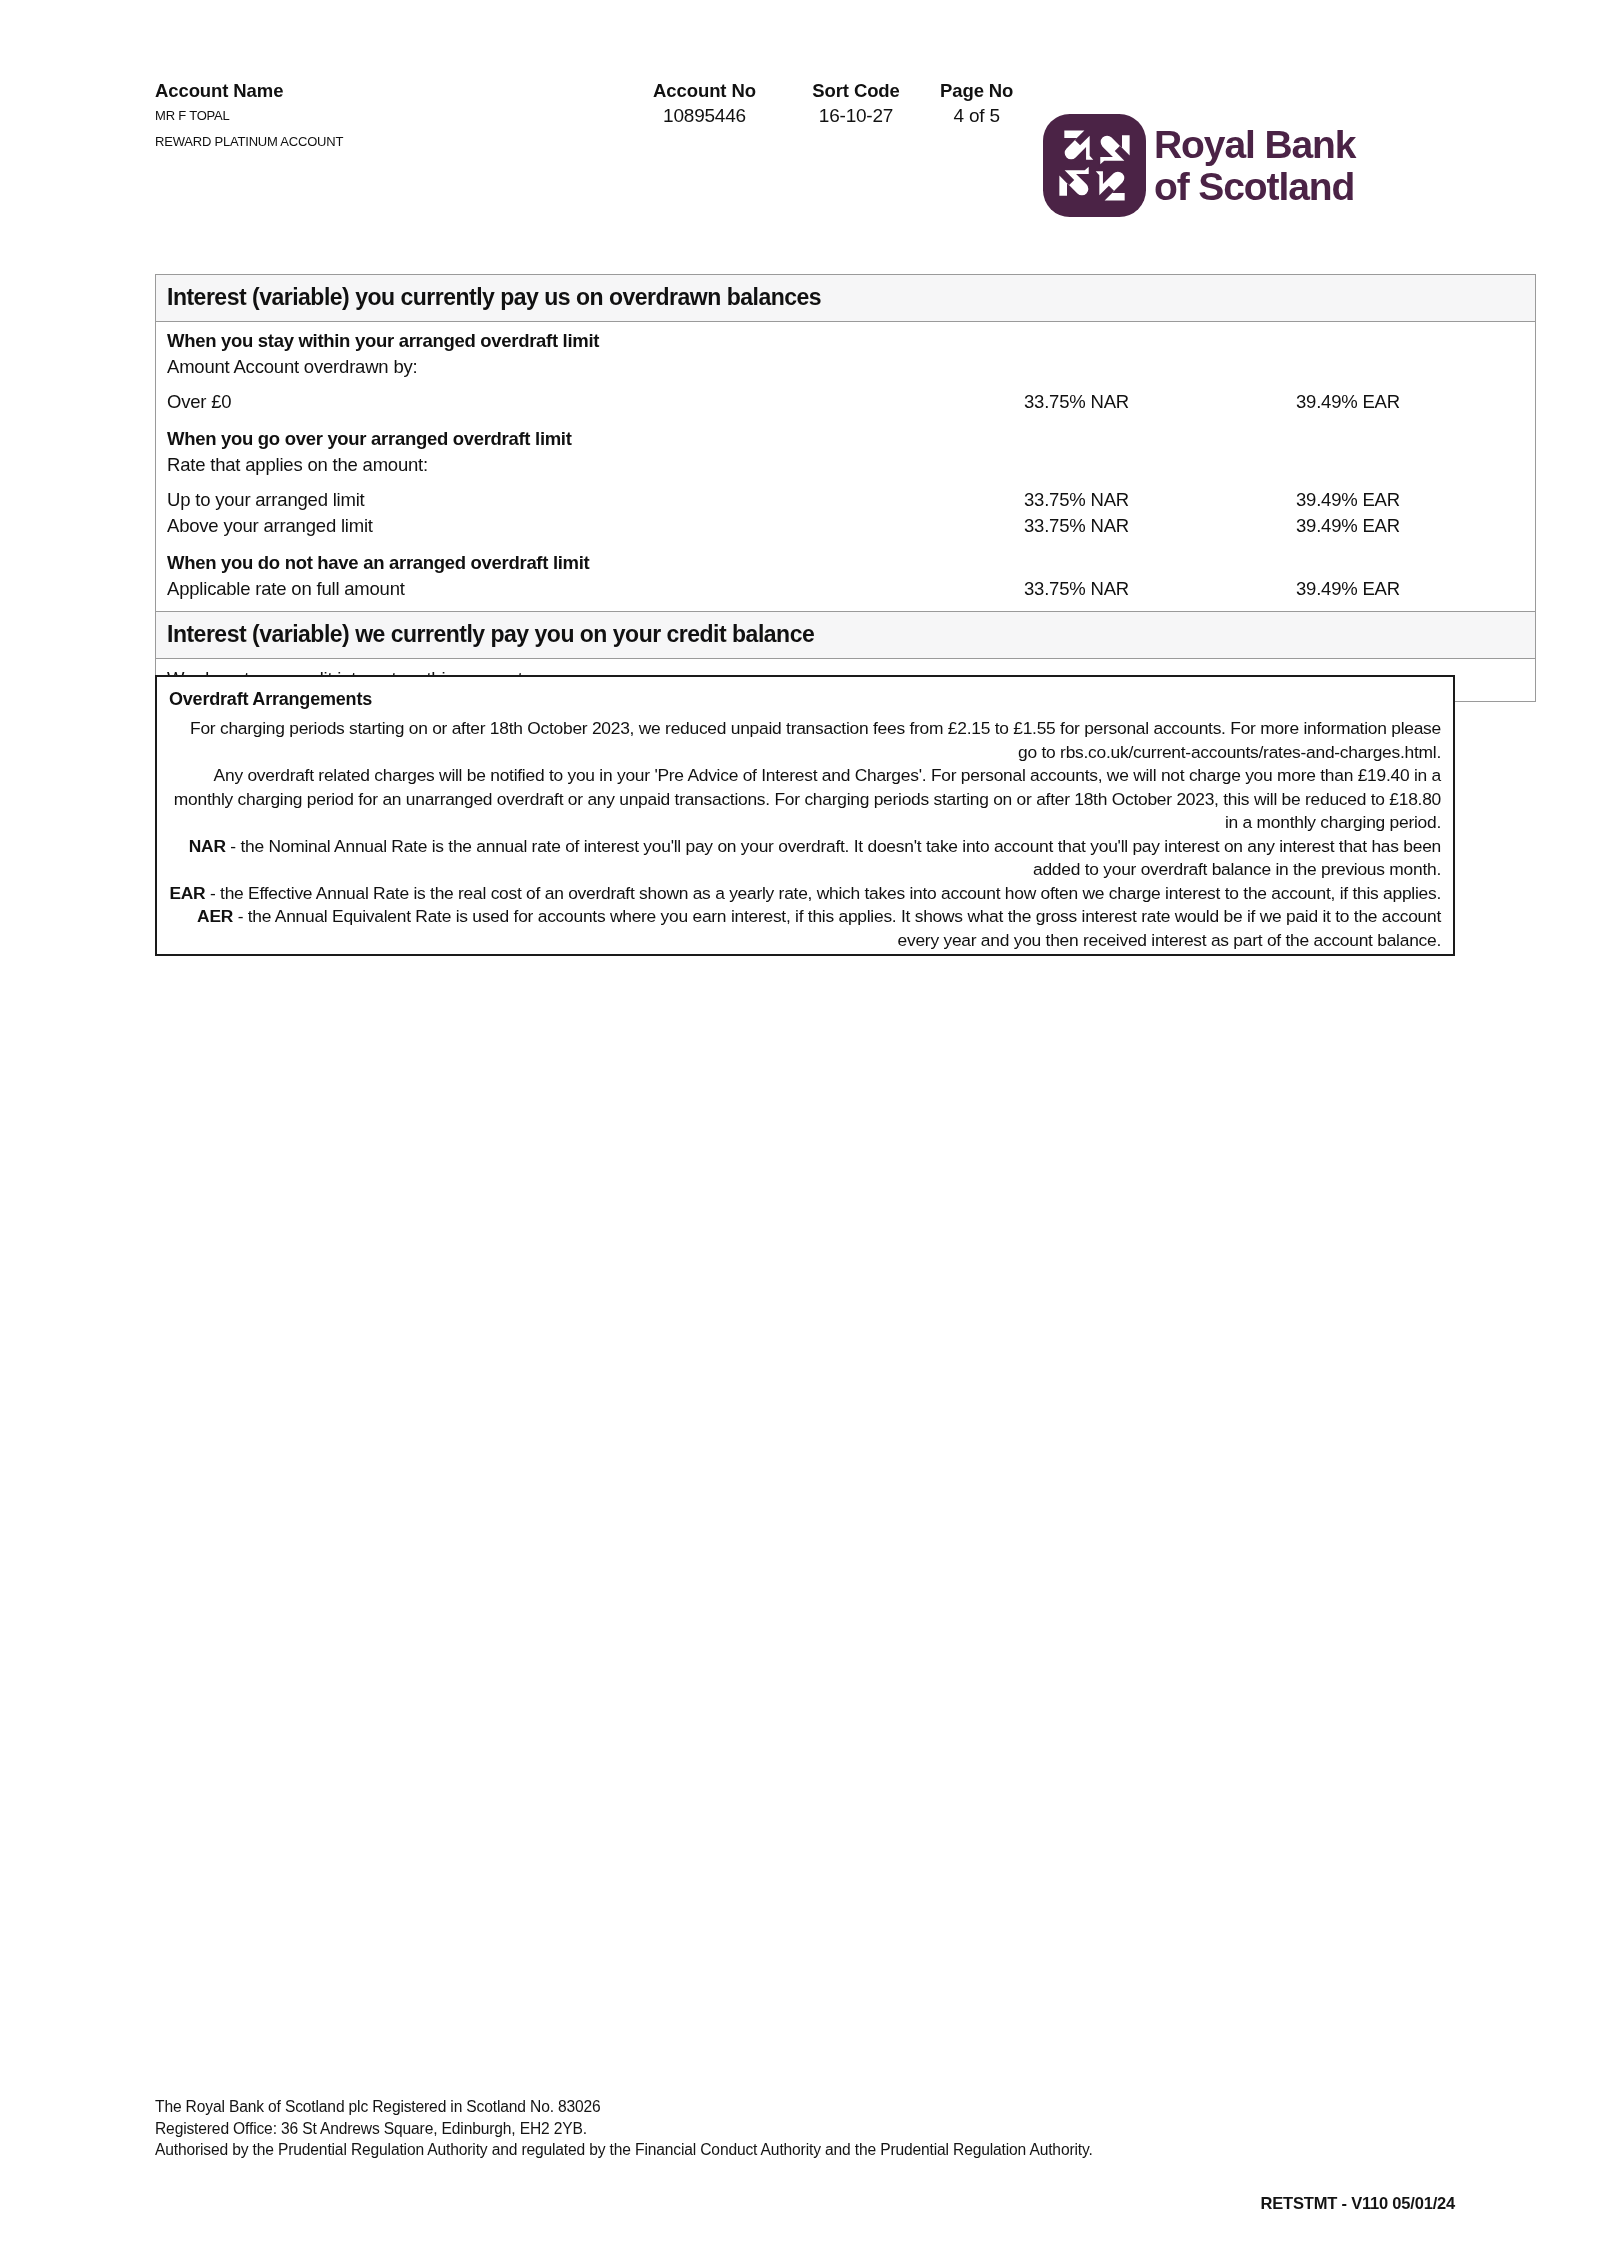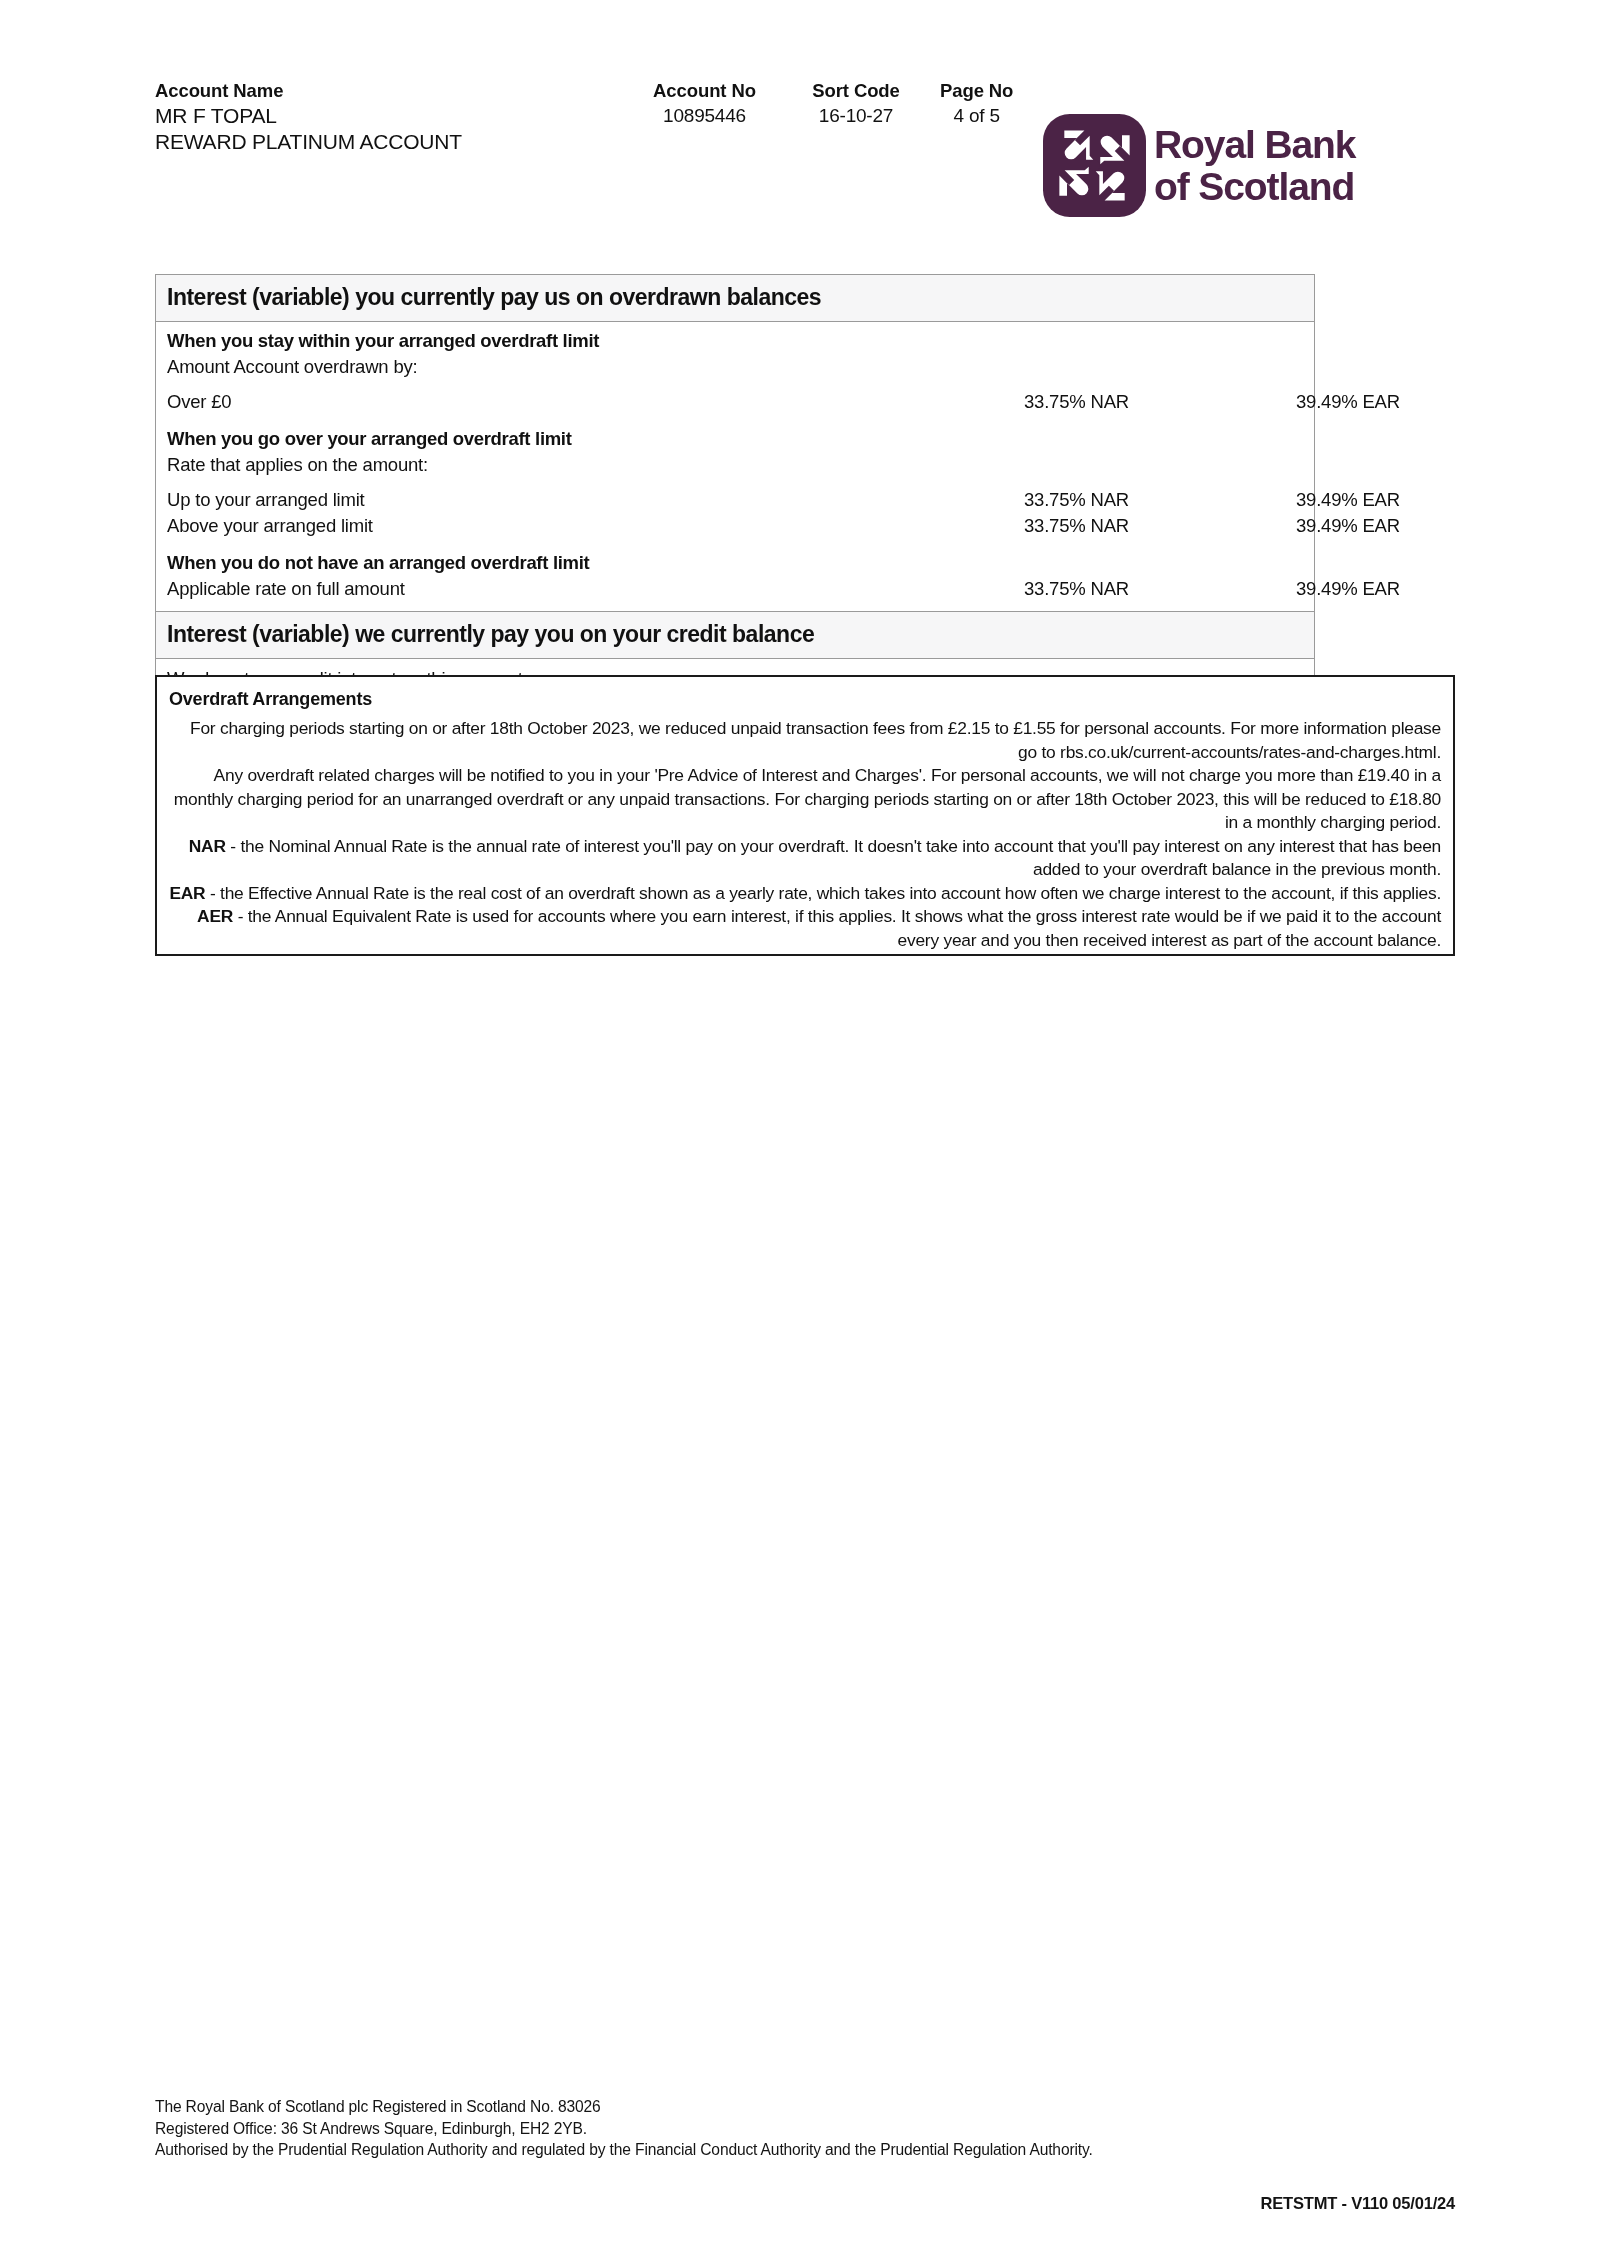--- a/index.html
+++ b/index.html
@@ -30,21 +30,21 @@
     top: 10px;
     width: 430px;
   }
   .acct-label {
     font-weight: bold;
     font-size: 18.5px;
     line-height: 25px;
     letter-spacing: -0.1px;
   }
   .acct-value {
-    font-size: 21px;
+    font-size: 13px;
     line-height: 26px;
     letter-spacing: -0.2px;
   }
 
   .acct-meta {
     position: absolute;
     left: 637px;
     top: 10px;
     display: flex;
     gap: 0px;
@@ -88,21 +88,21 @@
     font-size: 39px;
     line-height: 42px;
     letter-spacing: -1.1px;
   }
 
   
   .rates {
     position: absolute;
     left: 155px;
     top: 274px;
-    width: 1160px;
+    width: 1381px;
     border: 1px solid #9a9a9a;
     box-sizing: border-box;
     background: #ffffff;
   }
   .sect-head {
     background: #f6f6f7;
     border-bottom: 1px solid #9a9a9a;
     padding: 8px 11px 10px 11px;
     font-weight: bold;
     font-size: 23px;

